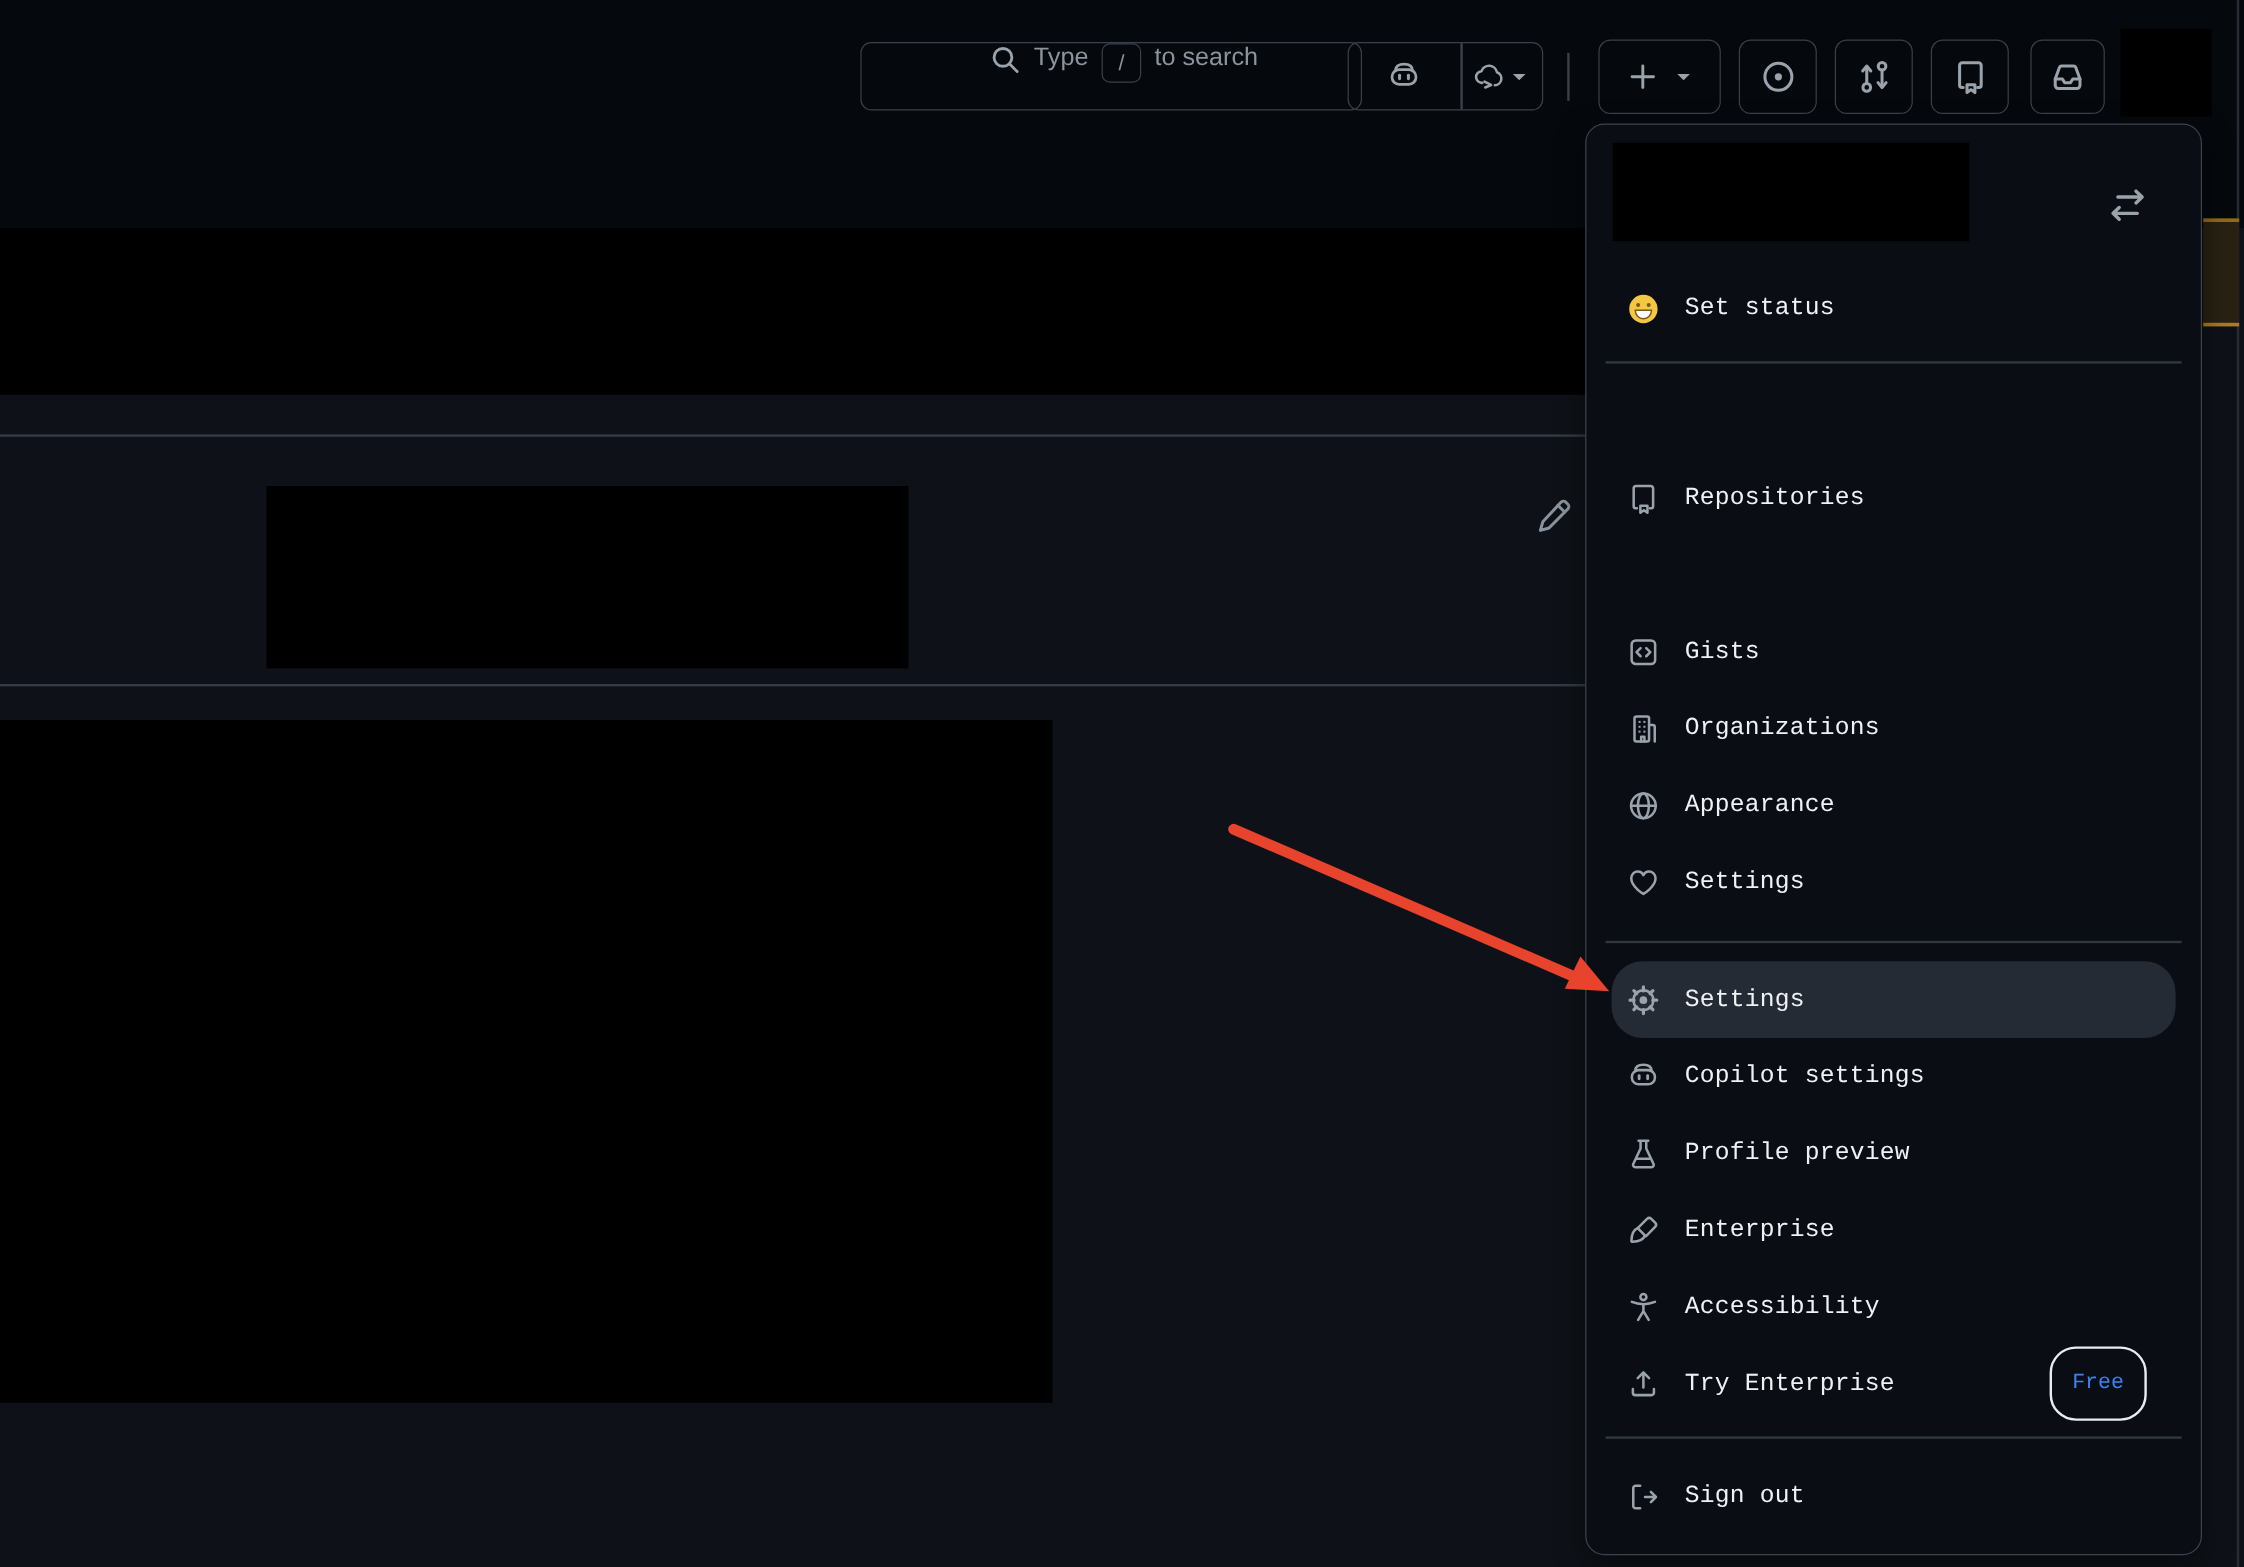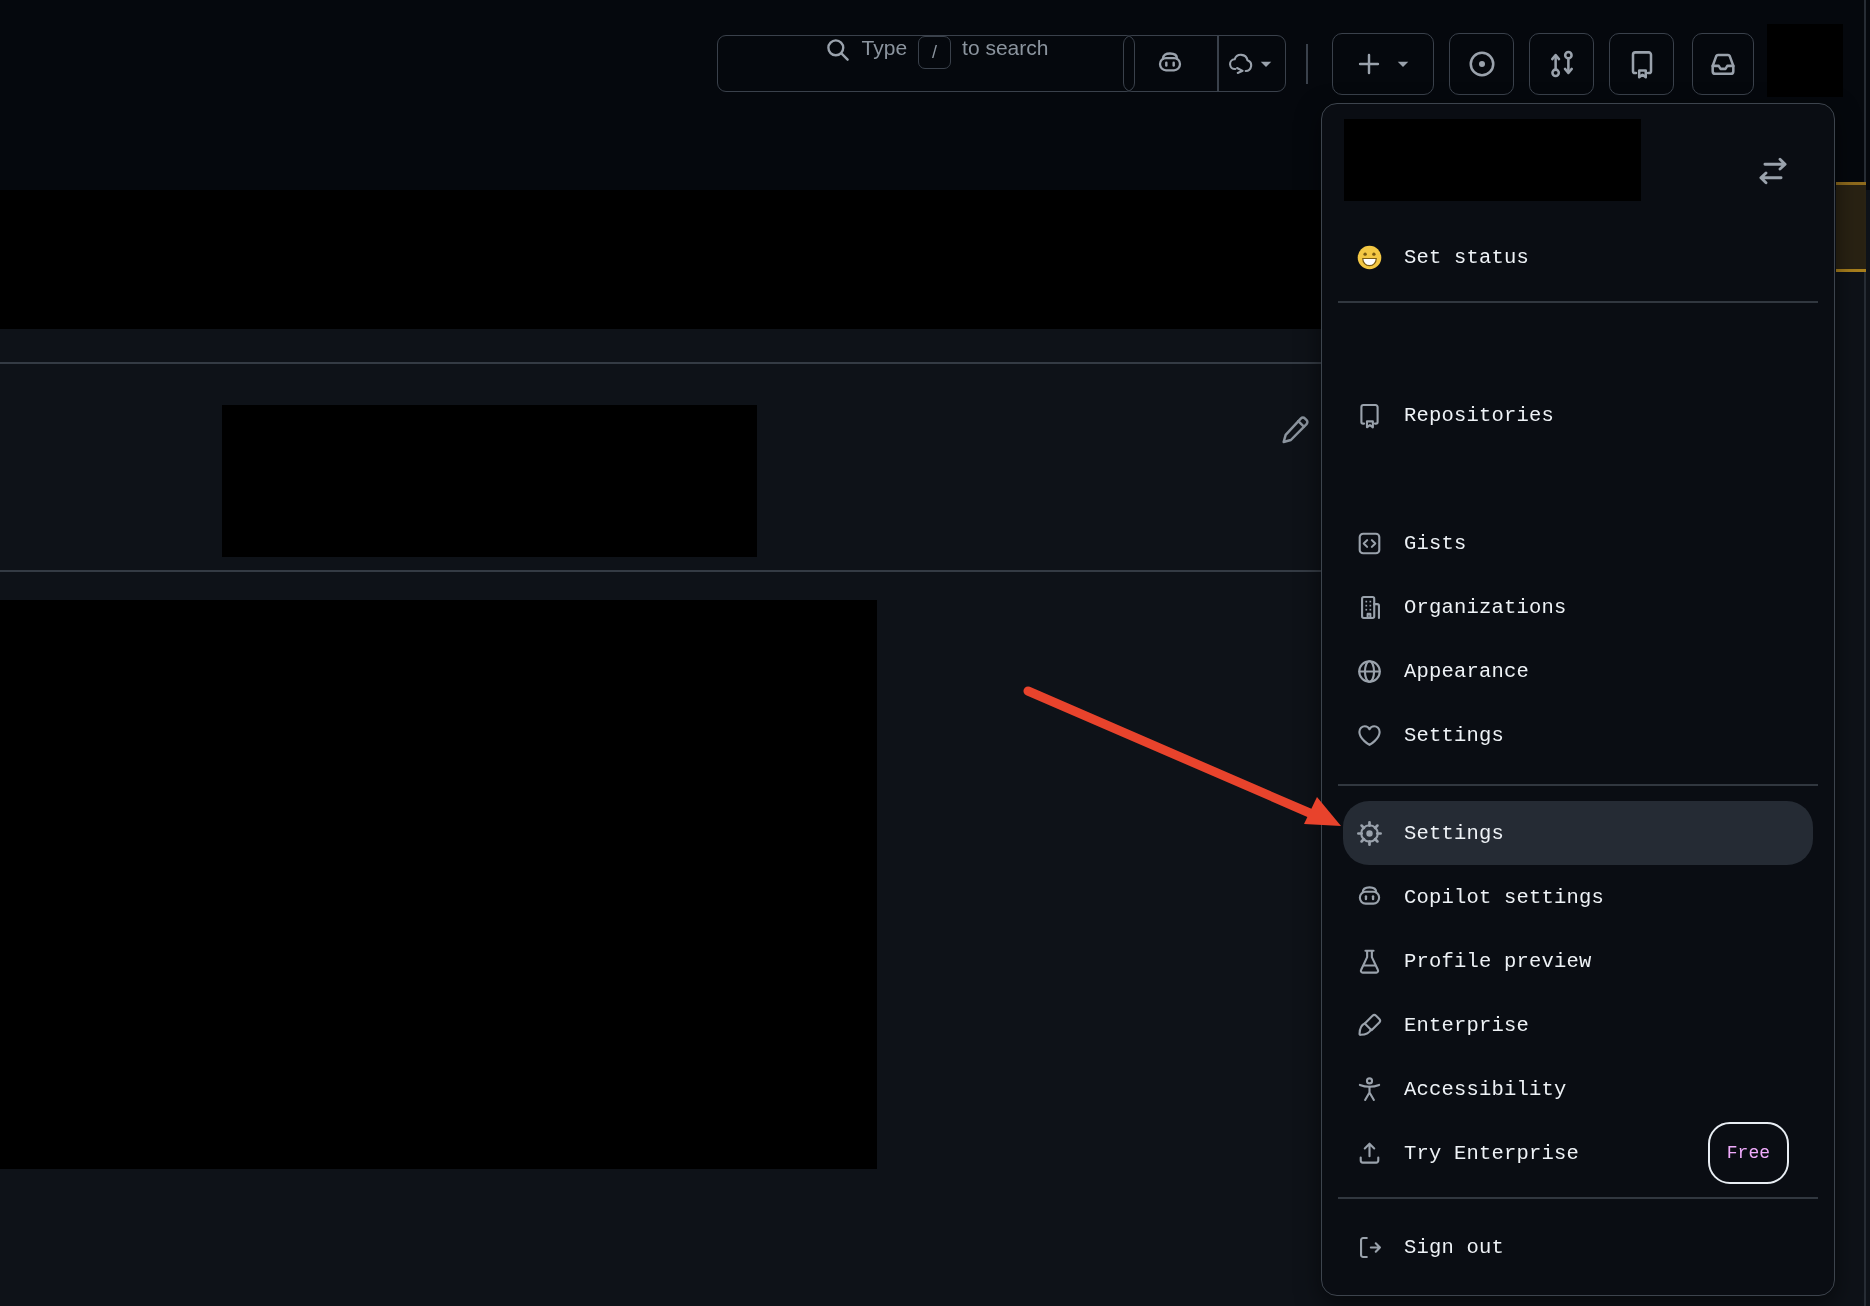--- a/index.html
+++ b/index.html
@@ -44,21 +44,21 @@
   #user-menu .inner{position:absolute;left:0;top:0;width:100%;height:100%;font-family:Liberation Mono, monospace;}
   #menu-user-redacted{left:22px;top:15px;width:297px;height:82px;background:#000;}
   #switch-account{left:430px;top:46px;width:42px;height:42px;display:flex;align-items:center;justify-content:center;}
   .menu-row{position:absolute;left:21px;right:21px;height:64px;border-radius:12px;
             display:flex;align-items:center;gap:21px;padding-left:13px;box-sizing:border-box;}
   .menu-row.hl{background:#252b34;border-radius:26px;}
   .menu-row .mi{width:27px;height:27px;display:flex;align-items:center;justify-content:center;flex:none;}
   .menu-row .ml{color:#eef2f6;font-size:20.5px;letter-spacing:.2px;}
   .mdiv{position:absolute;left:16px;right:16px;height:1.5px;background:#31373f;}
   #free-badge{position:absolute;right:24px;top:50%;transform:translateY(-50%);
-              border:2px solid #e8edf3;border-radius:22px;color:#f0abfc;font-size:18px;
+              border:2px solid #e8edf3;border-radius:22px;color:#3b82f6;font-size:18px;
               padding:20px 17px;line-height:1;}
   svg{display:block;}
   .ic{stroke:#9aa2ac;fill:none;stroke-width:1.25;stroke-linecap:round;stroke-linejoin:round;}
 </style>
 </head>
 <body>
 
 <div id="screen">
 
   <div class="abs" id="page-body"></div>

